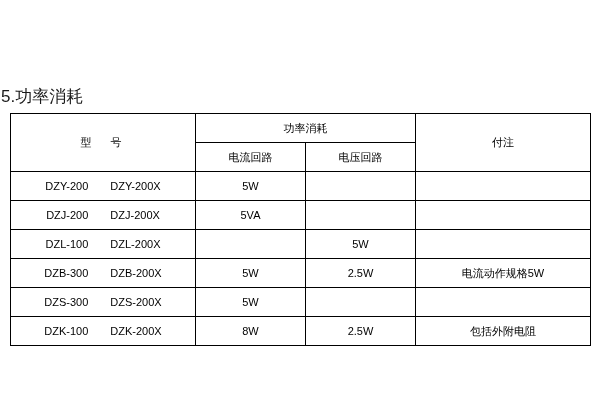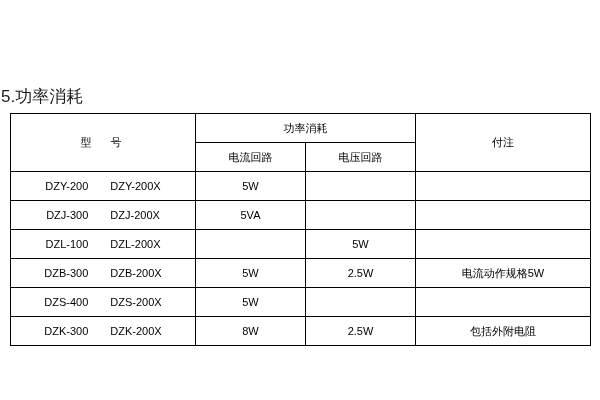--- a/index.html
+++ b/index.html
@@ -101,21 +101,21 @@
               <span>DZY-200X</span>
             </div>
           </td>
           <td>5W</td>
           <td></td>
           <td></td>
         </tr>
         <tr>
           <td>
             <div class="model-cell">
-              <span>DZJ-300</span>
+              <span>DZJ-200</span>
               <span>DZJ-200X</span>
             </div>
           </td>
           <td>5VA</td>
           <td></td>
           <td></td>
         </tr>
         <tr>
           <td>
             <div class="model-cell">
@@ -134,32 +134,32 @@
               <span>DZB-200X</span>
             </div>
           </td>
           <td>5W</td>
           <td>2.5W</td>
           <td>电流动作规格5W</td>
         </tr>
         <tr>
           <td>
             <div class="model-cell">
-              <span>DZS-400</span>
+              <span>DZS-300</span>
               <span>DZS-200X</span>
             </div>
           </td>
           <td>5W</td>
           <td></td>
           <td></td>
         </tr>
         <tr>
           <td>
             <div class="model-cell">
-              <span>DZK-300</span>
+              <span>DZK-100</span>
               <span>DZK-200X</span>
             </div>
           </td>
           <td>8W</td>
           <td>2.5W</td>
           <td>包括外附电阻</td>
         </tr>
       </tbody>
     </table>
   </div>

